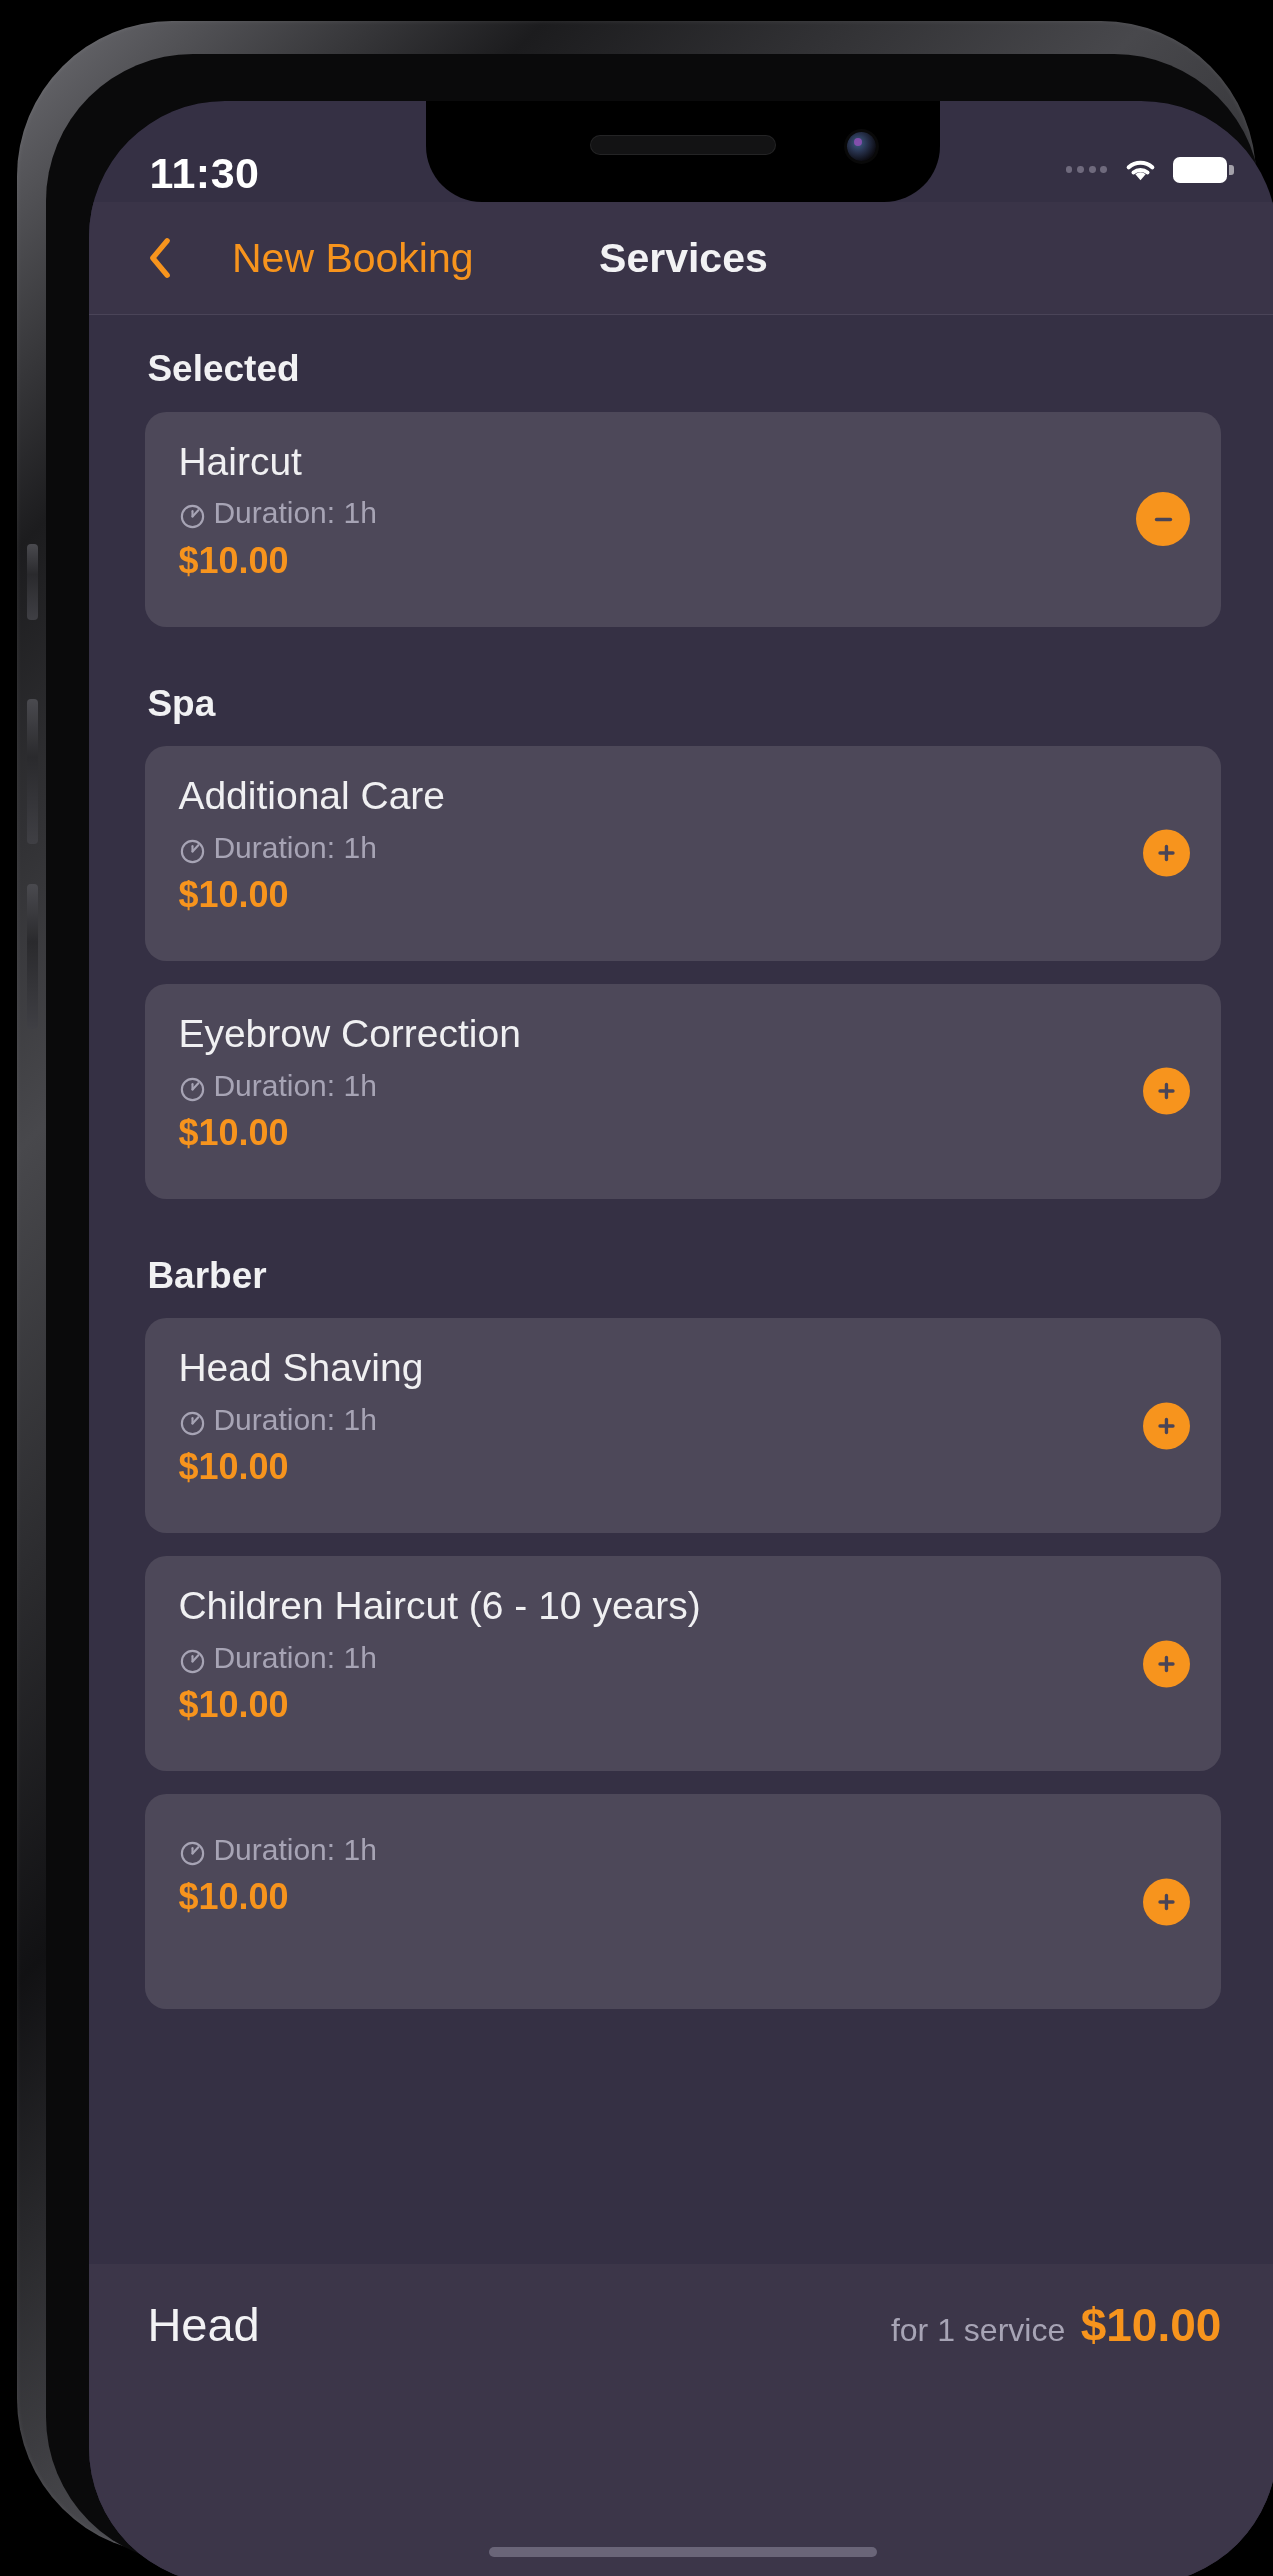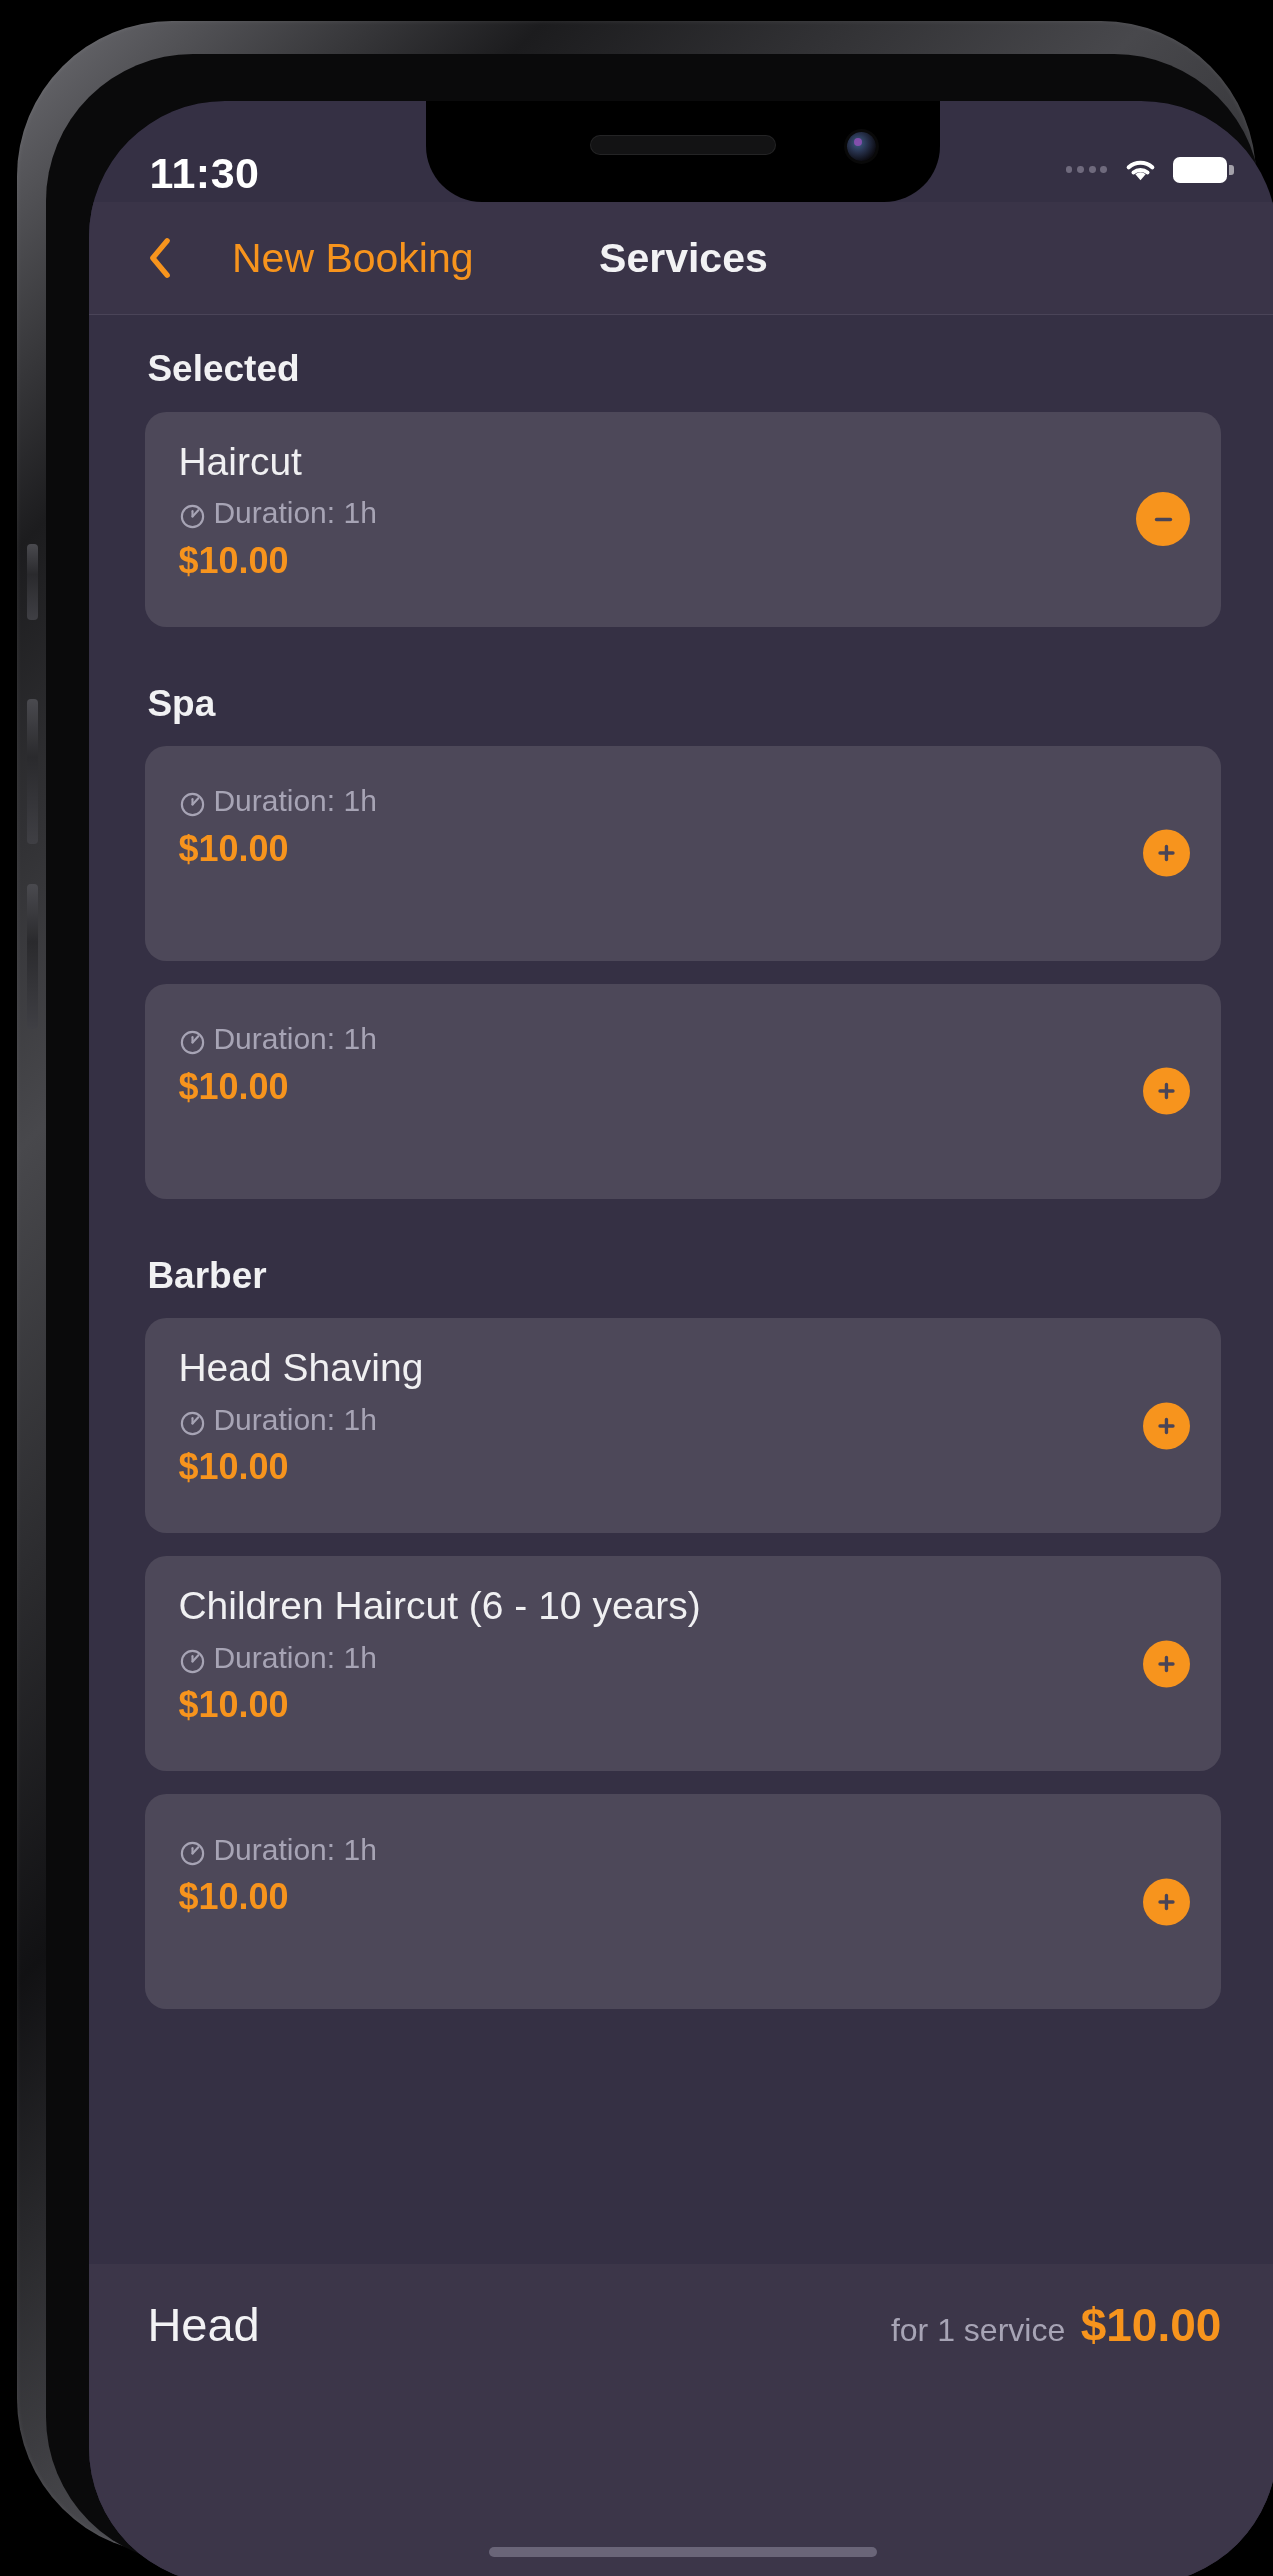--- a/index.html
+++ b/index.html
@@ -318,37 +318,39 @@
               <div class="card-price">$10.00</div>
               <div class="card-action minus">
                 <svg width="29" height="29" viewBox="0 0 30 30">
                   <rect x="6" y="13.2" width="18" height="3.6" rx="1.8" fill="#4a4456"></rect>
                 </svg>
               </div>
             </div>
 
             <div class="section-title">Spa</div>
             <div class="card">
+              <div class="card-name">Additional Care</div>
               <div class="card-dur">
                 <svg class="clock-ico" viewBox="0 0 30 30">
                   <circle cx="15" cy="16" r="11" stroke="#a7a4b5" stroke-width="2.2" fill="none"></circle>
                   <path d="M15 16 L21 9.5" stroke="#a7a4b5" stroke-width="2.2" stroke-linecap="round"></path>
                   <path d="M15 16 L15 10.5" stroke="#a7a4b5" stroke-width="2.2" stroke-linecap="round"></path>
                 </svg>
                 <span>Duration: 1h</span>
               </div>
               <div class="card-price">$10.00</div>
               <div class="card-action plus">
                 <svg width="25" height="25" viewBox="0 0 26 26">
                   <rect x="4.5" y="11.2" width="17" height="3.5" rx="1.75" fill="#4a4456"></rect>
                   <rect x="11.2" y="4.5" width="3.5" height="17" rx="1.75" fill="#4a4456"></rect>
                 </svg>
               </div>
             </div>
             <div class="card">
+              <div class="card-name">Eyebrow Correction</div>
               <div class="card-dur">
                 <svg class="clock-ico" viewBox="0 0 30 30">
                   <circle cx="15" cy="16" r="11" stroke="#a7a4b5" stroke-width="2.2" fill="none"></circle>
                   <path d="M15 16 L21 9.5" stroke="#a7a4b5" stroke-width="2.2" stroke-linecap="round"></path>
                   <path d="M15 16 L15 10.5" stroke="#a7a4b5" stroke-width="2.2" stroke-linecap="round"></path>
                 </svg>
                 <span>Duration: 1h</span>
               </div>
               <div class="card-price">$10.00</div>
               <div class="card-action plus">

